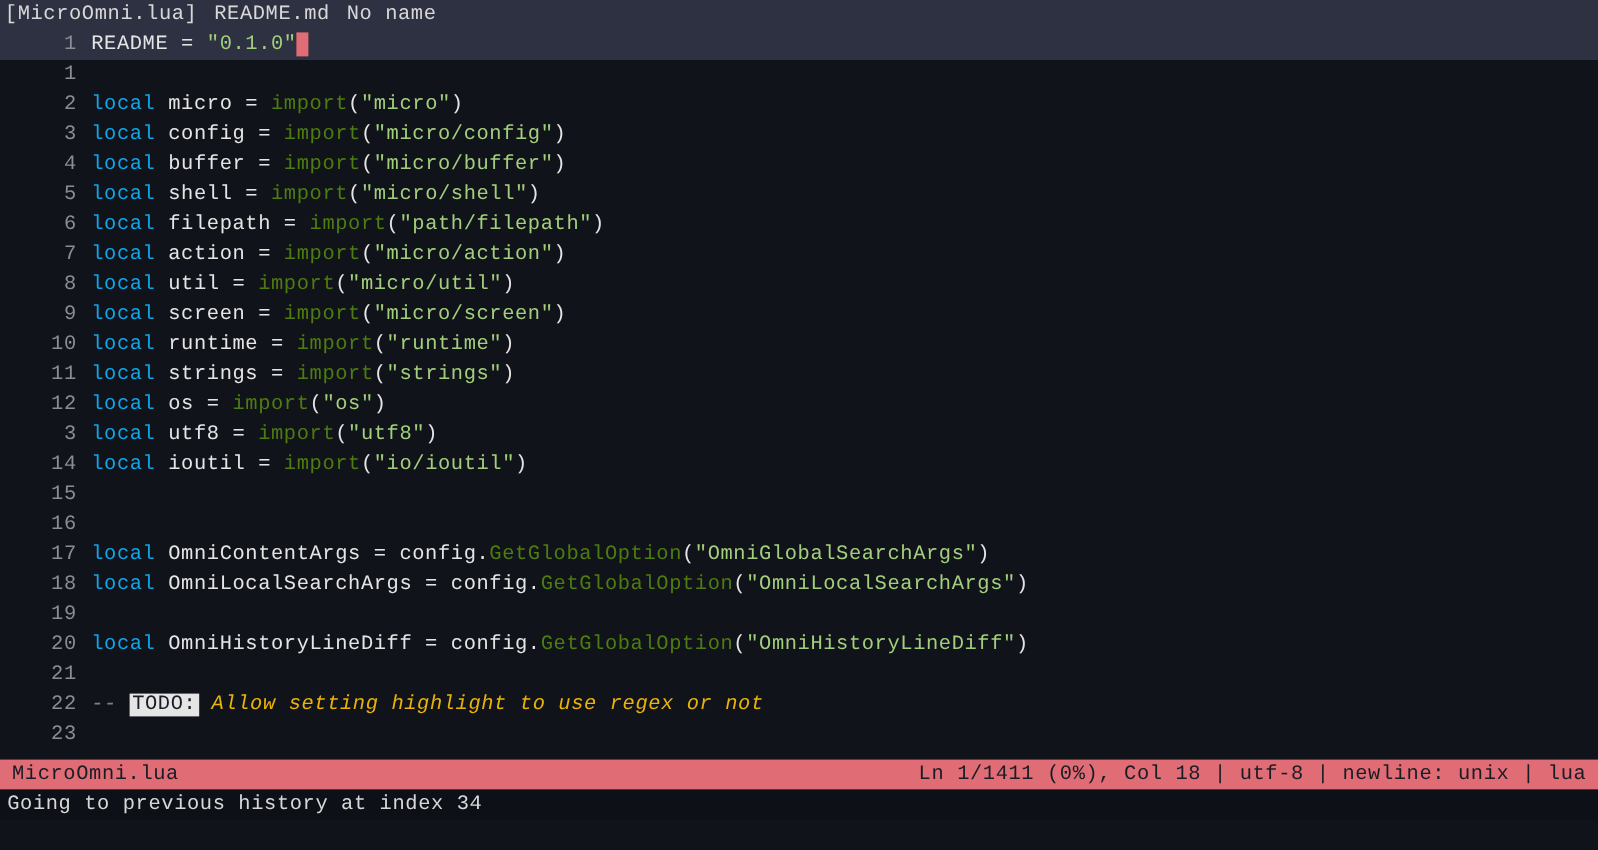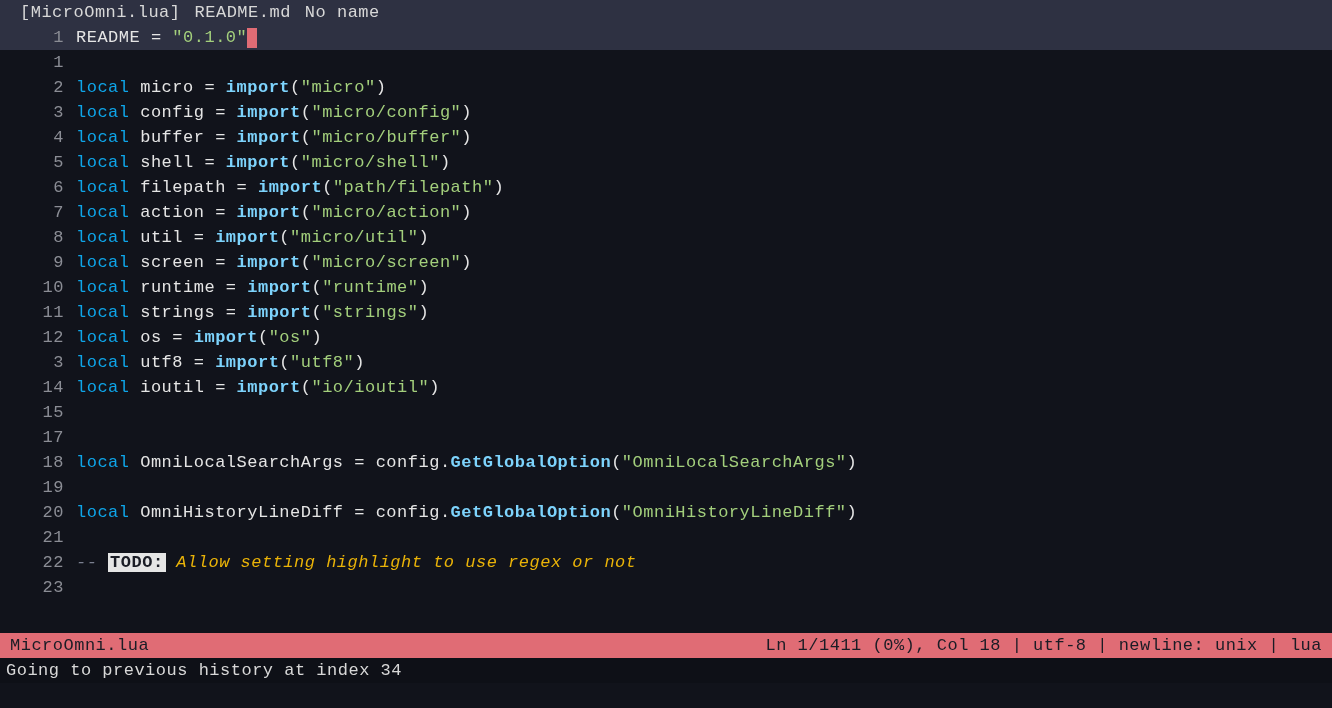--- a/index.html
+++ b/index.html
@@ -13,21 +13,21 @@
   height: 708px;
   overflow: hidden;
   letter-spacing: 0.5px;
 }
 .tabbar {
   background: #2e3142;
   height: 25px;
   display: flex;
   align-items: center;
   color: #d8d8d8;
-  padding-left: 20px;
+  padding-left: 4px;
 }
 .tab { padding: 0 14px 0 0; white-space: pre; }
 .tab.active { color: #d8d8d8; }
 .editor {
   height: 608px;
   display: flex;
 }
 .editor-main { flex: 1; }
 .code-row { display: flex; height: 25px; align-items: center; }
 .code-row.current { background: #2e3142; }
@@ -37,25 +37,25 @@
   padding-right: 12px;
   color: #8b8d95;
   flex-shrink: 0;
   user-select: none;
 }
 .gutter-diff { width: 10px; flex-shrink:0; }
 .code { white-space: pre; }
 .kw { color: #0ea5e9; }
 .ident { color: #e5e5e5; }
 .op { color: #e5e5e5; }
-.func { color: #7dd3fc; font-weight: bold; }
+.func { color: #4d7c0f; }
 .punc { color: #e5e5e5; }
 .str { color: #a3cf7c; }
 .comment { color: #7a7f8f; font-style: italic; }
-.todo-hl { background: #e5e5e5; color: #1a1c25; font-style: normal; font-weight: bold; padding: 0 2px; }
+.todo-hl { background: #e5e5e5; color: #1a1c25; font-style: normal; font-weight: normal; padding: 0 2px; }
 .todo-txt { color: #eab308; font-style: italic; }
 .cursor-block { background: #e06c75; display:inline-block; width:10px; height:20px; vertical-align: middle;}
 .diff-mark { background:#e5a03a; width:4px; height:100%; display:inline-block;}
 .statusbar {
   background: #e06c75;
   color: #1a1c25;
   height: 25px;
   display: flex;
   align-items: flex-end;
   padding: 0 10px;
@@ -156,22 +156,27 @@
         <div class="gutter">14</div>
         <div class="code"><span class="kw">local</span><span class="ident"> ioutil </span><span class="op">= </span><span class="func">import</span><span class="punc">(</span><span class="str">"io/ioutil"</span><span class="punc">)</span></div>
       </div>
       <div class="code-row">
         <div class="gutter-diff"></div>
         <div class="gutter">15</div>
         <div class="code"></div>
       </div>
       <div class="code-row">
         <div class="gutter-diff"></div>
+        <div class="gutter">16</div>
+        <div class="code"></div>
+      </div>
+      <div class="code-row">
+        <div class="gutter-diff"></div>
         <div class="gutter">17</div>
-        <div class="code"></div>
+        <div class="code"><span class="kw">local</span><span class="ident"> OmniContentArgs </span><span class="op">= </span><span class="ident">config</span><span class="punc">.</span><span class="func">GetGlobalOption</span><span class="punc">(</span><span class="str">"OmniGlobalSearchArgs"</span><span class="punc">)</span></div>
       </div>
       <div class="code-row">
         <div class="gutter-diff"></div>
         <div class="gutter">18</div>
         <div class="code"><span class="kw">local</span><span class="ident"> OmniLocalSearchArgs </span><span class="op">= </span><span class="ident">config</span><span class="punc">.</span><span class="func">GetGlobalOption</span><span class="punc">(</span><span class="str">"OmniLocalSearchArgs"</span><span class="punc">)</span></div>
       </div>
       <div class="code-row">
         <div class="gutter-diff"></div>
         <div class="gutter">19</div>
       </div>

